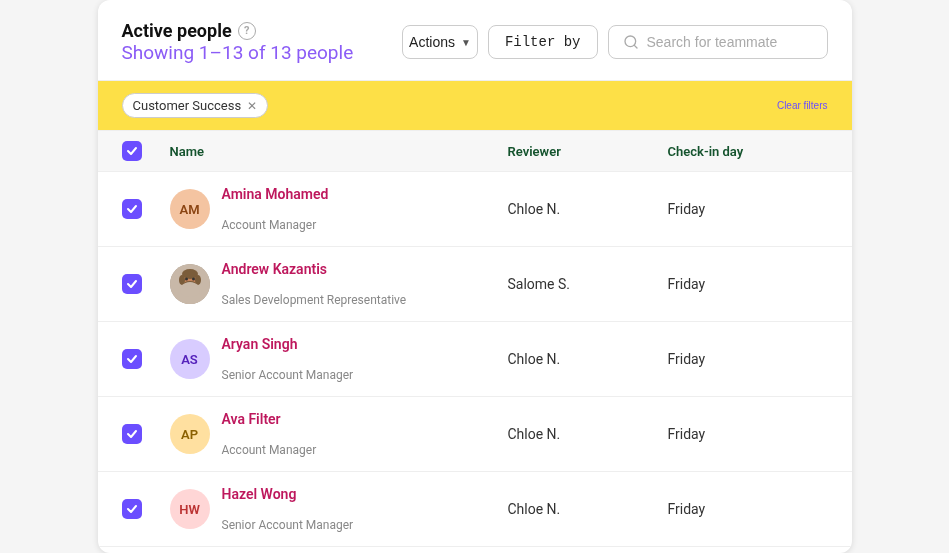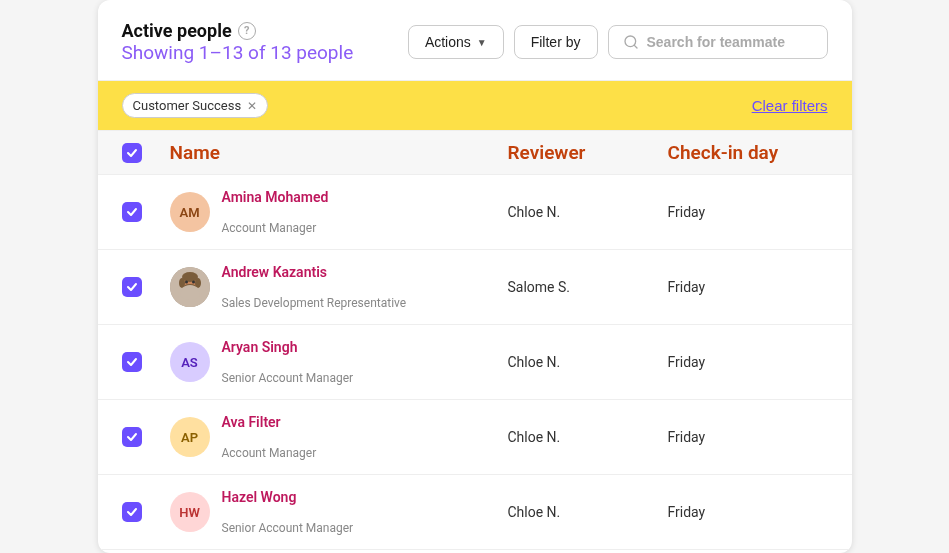--- a/index.html
+++ b/index.html
@@ -54,21 +54,21 @@
     }
     .header-actions {
       display: flex;
       align-items: center;
       gap: 10px;
     }
     .btn-actions {
       display: flex;
       align-items: center;
       gap: 6px;
-      padding: 8px 16px;
+      padding: 8px 6px;
       border: 1.5px solid #cccccc;
       border-radius: 8px;
       background: #ffffff;
       font-size: 14px;
       font-weight: 500;
       color: #222222;
       cursor: pointer;
     }
     .dropdown-arrow {
       font-size: 10px;
@@ -79,20 +79,21 @@
       align-items: center;
       gap: 6px;
       padding: 8px 16px;
       border: 1.5px solid #cccccc;
       border-radius: 8px;
       background: #ffffff;
       font-size: 14px;
       font-weight: 500;
       color: #222222;
       cursor: pointer;
+      font-family: Liberation Mono, monospace;
     }
     .search-wrapper {
       display: flex;
       align-items: center;
       gap: 8px;
       padding: 8px 14px;
       border: 1.5px solid #cccccc;
       border-radius: 8px;
       background: #ffffff;
       width: 220px;
@@ -101,21 +102,20 @@
       color: #aaaaaa;
       flex-shrink: 0;
     }
     .search-input {
       border: none;
       outline: none;
       font-size: 14px;
       color: #0369a1;
       width: 100%;
       background: transparent;
-      font-weight: bold;
     }
     .search-input::placeholder { color: #aaaaaa; }
 
     .filter-bar {
       display: flex;
       align-items: center;
       justify-content: space-between;
       padding: 12px 24px;
       background: #fde047;
       border-bottom: 1px solid #eeeeee;
@@ -136,41 +136,40 @@
       font-size: 13px;
       color: #333333;
       cursor: pointer;
     }
     .filter-tag-close {
       font-size: 12px;
       color: #888888;
       cursor: pointer;
     }
     .clear-filters-btn {
-      font-size: 15px;
+      font-size: 10px;
       color: #6B4EFF;
       cursor: pointer;
       background: none;
       border: none;
       font-weight: 500;
-      text-decoration: underline;
     }
 
     .table-header {
       display: grid;
       grid-template-columns: 48px 1fr 160px 160px;
       align-items: center;
       padding: 10px 24px;
       background: #f7f7f7;
       border-bottom: 1px solid #eeeeee;
     }
     .col-header {
-      font-size: 19px;
+      font-size: 13px;
       font-weight: 600;
-      color: #c2410c;
+      color: #14532d;
     }
 
     .checkbox-checked {
       width: 20px;
       height: 20px;
       background: #6B4EFF;
       border-radius: 5px;
       display: flex;
       align-items: center;
       justify-content: center;

